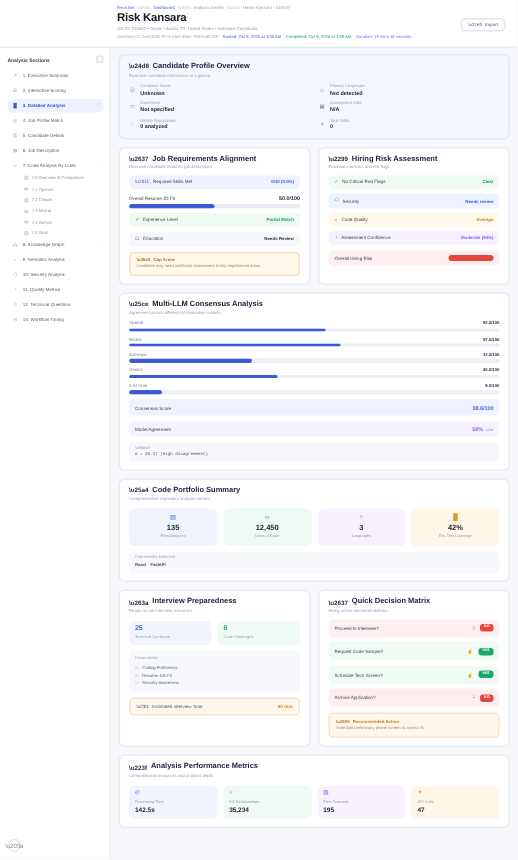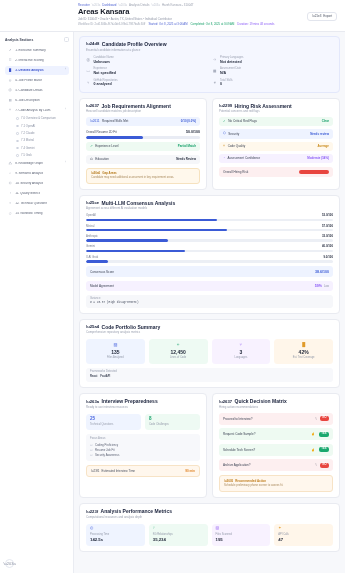--- a/index.html
+++ b/index.html
@@ -197,21 +197,21 @@
   <div class="topbar">
     <div class="crumbs">
       <span class="crumb-link">Recruiter</span>
       <span class="crumb-sep">\u203a</span>
       <span class="crumb-link">Dashboard</span>
       <span class="crumb-sep">\u203a</span>
       <span class="crumb-cur">Analysis Details</span>
       <span class="crumb-sep">\u203a</span>
       <span class="crumb-cur">Harsh Kansara - 310047</span>
     </div>
-    <div class="page-title">Areas Kansara</div>
+    <div class="page-title">Risk Kansara</div>
     <div class="meta-line">Job ID: 310047 • Oracle • Austin, TX, United States • Individual Contributor</div>
     <div class="meta-line2">
       <span>Workflow ID: 2cd1306b-f97d-4de3-99b4-7987ba8c30ff</span>
       <span class="m-blue">Started: Oct 8, 2025 at 3:06 AM</span>
       <span class="m-green">Completed: Oct 8, 2025 at 3:09 AM</span>
       <span class="m-purple">Duration: 19 mins 48 seconds</span>
     </div>
     <div class="export-btn">
       <span>\u21e3</span>
       <span>Export</span>

